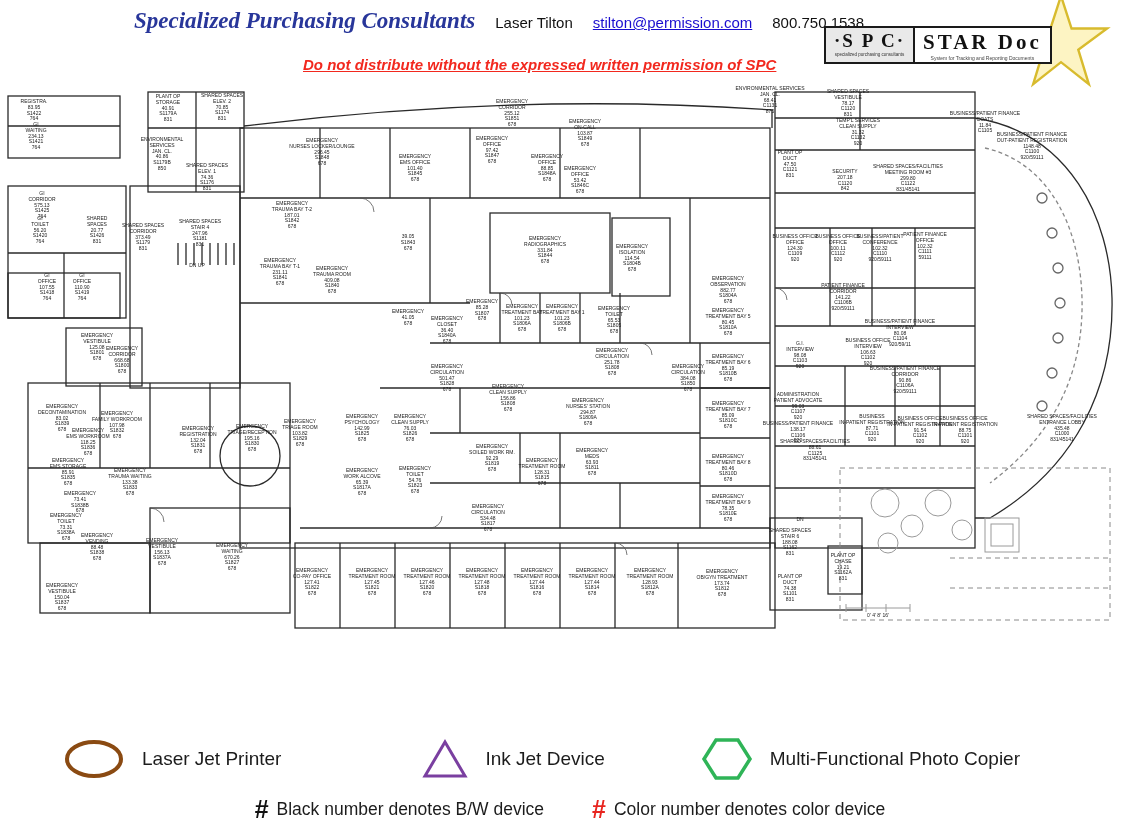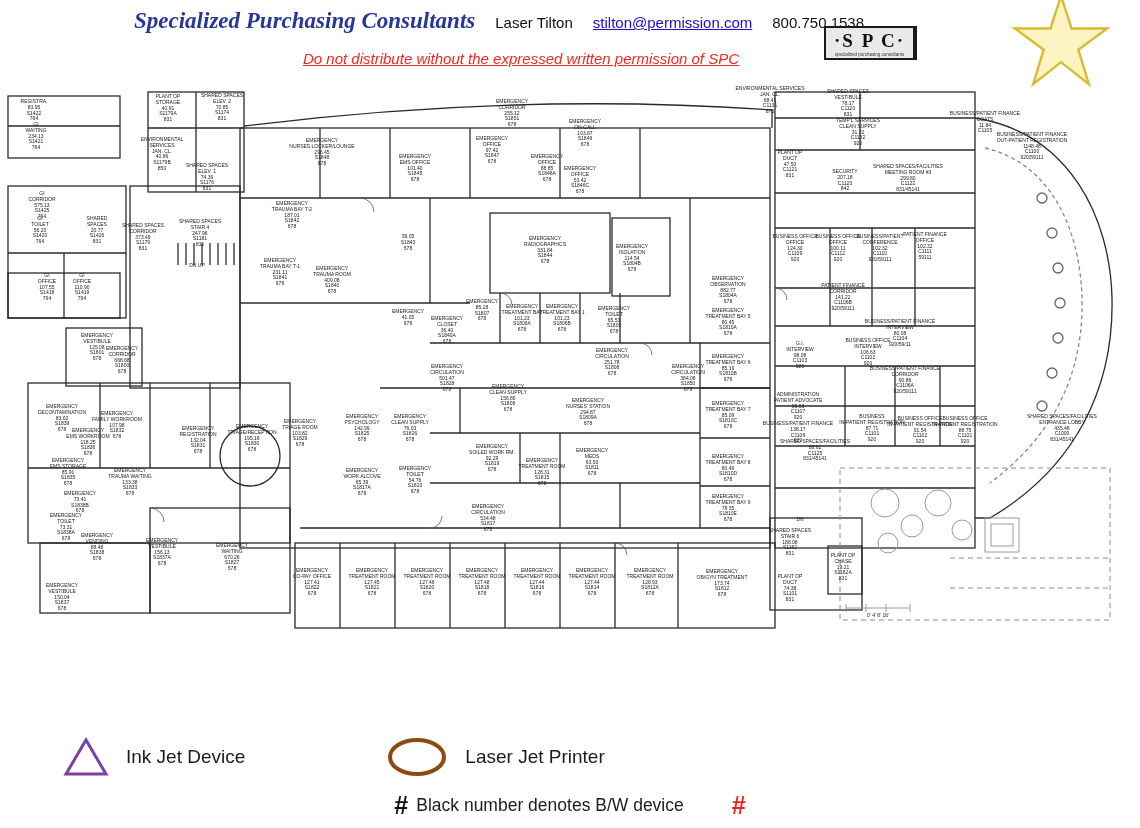--- a/index.html
+++ b/index.html
@@ -12,21 +12,21 @@
         background:#16348c;border:2px solid #fff;box-shadow:0 0 0 3px #16348c;
         display:flex;align-items:center;justify-content:center;}
   .logo span{color:#fff;font-family:"Liberation Serif",serif;font-style:italic;font-weight:bold;
         font-size:38px;letter-spacing:1px;}
   .hrow1{position:absolute;left:134px;top:8px;display:flex;align-items:baseline;gap:20px;white-space:nowrap;}
   .title{font-family:"Liberation Serif",serif;font-style:italic;font-weight:bold;
          font-size:23px;color:#28369a;}
   .contact-name{font-size:15px;color:#111;}
   .contact-email{font-size:15px;color:#1a0dcf;text-decoration:underline;cursor:pointer;}
   .contact-phone{font-size:15px;color:#111;}
-  .warning{position:absolute;left:303px;top:50px;font-size:15px;font-weight:normal;font-style:italic;
+  .warning{position:absolute;left:303px;top:56px;font-size:15px;font-weight:bold;font-style:italic;
            text-decoration:underline;color:#f2281e;}
   .stardoc{position:absolute;right:6px;top:0px;width:310px;height:84px;}
   .stardoc svg.star{position:absolute;right:18px;top:-6px;}
   .stardoc .box{position:absolute;left:0px;top:26px;display:flex;border:2px solid #1a1a1a;background:#fff;}
   .stardoc .cell{padding:2px 8px 1px 8px;text-align:center;}
   .stardoc .cell.spc{border-right:2px solid #1a1a1a;background:#e9e9e9;}
   .stardoc .spc-main{font-family:"Liberation Serif",serif;font-weight:bold;font-size:19px;letter-spacing:2px;}
   .stardoc .spc-sub{font-size:4.5px;color:#333;}
   .stardoc .sd-main{font-family:"Liberation Serif",serif;font-weight:bold;font-size:21px;letter-spacing:3px;}
   .stardoc .sd-sub{font-size:5px;color:#444;}
@@ -63,20 +63,24 @@
   <div class="warning">Do not distribute without the expressed written permission of SPC</div>
 
   <div class="stardoc">
     <svg class="star" width="110" height="96" viewBox="0 0 100 100">
       <path d="M50,2 61,36 98,36 68,58 79,94 50,71 21,94 32,58 2,36 39,36 Z" fill="#fdf4c3" stroke="#d8bb2e" stroke-width="2.5"></path>
     </svg>
     <div class="box">
       <div class="cell spc">
         <div class="spc-main">·S P C·</div>
         <div class="spc-sub">specialized purchasing consultants</div>
+      </div>
+      <div class="cell">
+        <div class="sd-main">STAR Doc</div>
+        <div class="sd-sub">System for Tracking and Reporting Documents</div>
       </div>
     </div>
   </div>
 </div>
 
 <div class="plan">
   <svg class="walls" width="1140" height="560" viewBox="0 0 1140 560">
     <g stroke="#2a2a2a" stroke-width="1.3" fill="none">
 
       <rect x="8" y="8" width="112" height="62"></rect>
@@ -916,34 +920,41 @@
       </div>
       <div class="room" style="left: 878px; top: 528px;">
         <div>0'   4'   8'   16'</div>
       </div>
     </div>
 </div>
 
 <div class="legend">
   <div class="legend-row">
       <div class="legend-item">
+        <svg width="64" height="44">
+          <ellipse cx="32" cy="22" rx="27" ry="17" fill="none" stroke="#8a4a12" stroke-width="4"></ellipse>
+        </svg>
+        <span class="legend-label">Laser Jet Printer</span>
+      </div>
+      <div class="legend-item">
         <svg width="48" height="42">
           <polygon points="24,4 44,38 4,38" fill="none" stroke="#7a3fa0" stroke-width="3"></polygon>
         </svg>
         <span class="legend-label">Ink Jet Device</span>
       </div>
       <div class="legend-item">
-        <svg width="64" height="44">
-          <ellipse cx="32" cy="22" rx="27" ry="17" fill="none" stroke="#8a4a12" stroke-width="4"></ellipse>
+        <svg width="54" height="48">
+          <polygon points="16,5 38,5 50,24 38,43 16,43 4,24" fill="none" stroke="#2fb457" stroke-width="3.5"></polygon>
         </svg>
-        <span class="legend-label">Laser Jet Printer</span>
+        <span class="legend-label">Multi-Functional Photo Copier</span>
       </div>
     </div>
   <div class="note-row">
       <div class="note">
         <span class="hash" style="color: rgb(17, 17, 17);">#</span>
         <span>Black number denotes B/W device</span>
       </div>
       <div class="note">
         <span class="hash" style="color: rgb(232, 37, 31);">#</span>
+        <span>Color number denotes color device</span>
       </div>
     </div>
 </div>
 
 </body></html>

